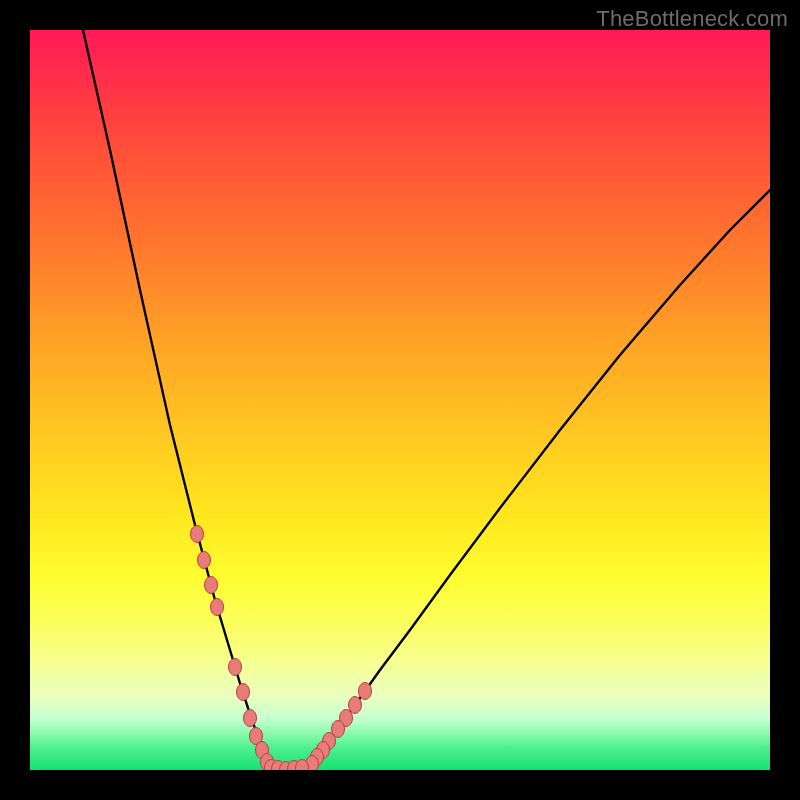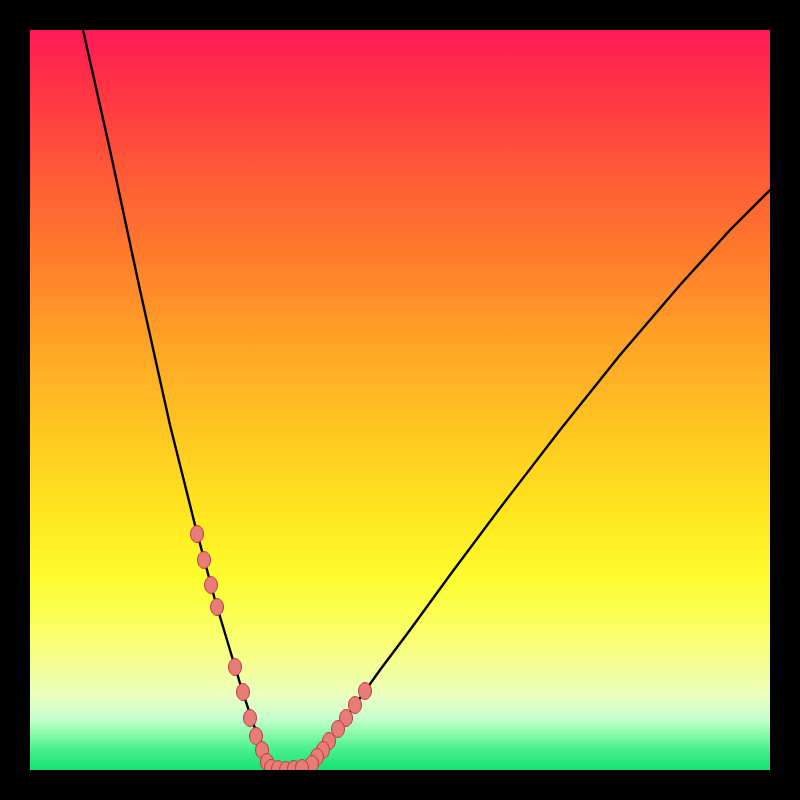--- a/index.html
+++ b/index.html
@@ -60,20 +60,21 @@
     width: 740px;
     height: 740px;
     pointer-events: none;
   }
 </style>
 </head>
 <body>
 
 <div class="frame">
 
+  <div class="attribution">TheBottleneck.com</div>
 
   <div class="plot-area">
     <svg class="curves" viewBox="0 0 740 740" preserveAspectRatio="none">
       <path id="left-curve" fill="none" stroke-width="2.4" stroke-linecap="round" stroke="#000000" d="M53 0 L80 120 L110 260 L140 395 L165 495 L185 570 L200 620 L212 660 L222 690 L231 715 L239 740"></path>
       <path id="right-curve" fill="none" stroke-width="2.4" stroke-linecap="round" stroke="#000000" d="M740 160 L700 200 L650 255 L590 325 L530 400 L470 478 L420 545 L380 600 L350 640 L325 675 L307 700 L292 718 L282 730 L274 740"></path>
       <g id="marker-layer">
           <ellipse cx="167" cy="504" rx="6.5" ry="8.5" fill="#e77c78" stroke="#b83e41" stroke-width="1"></ellipse>
           <ellipse cx="174" cy="530" rx="6.5" ry="8.5" fill="#e77c78" stroke="#b83e41" stroke-width="1"></ellipse>
           <ellipse cx="181" cy="555" rx="6.5" ry="8.5" fill="#e77c78" stroke="#b83e41" stroke-width="1"></ellipse>
           <ellipse cx="187" cy="577" rx="6.5" ry="8.5" fill="#e77c78" stroke="#b83e41" stroke-width="1"></ellipse>

